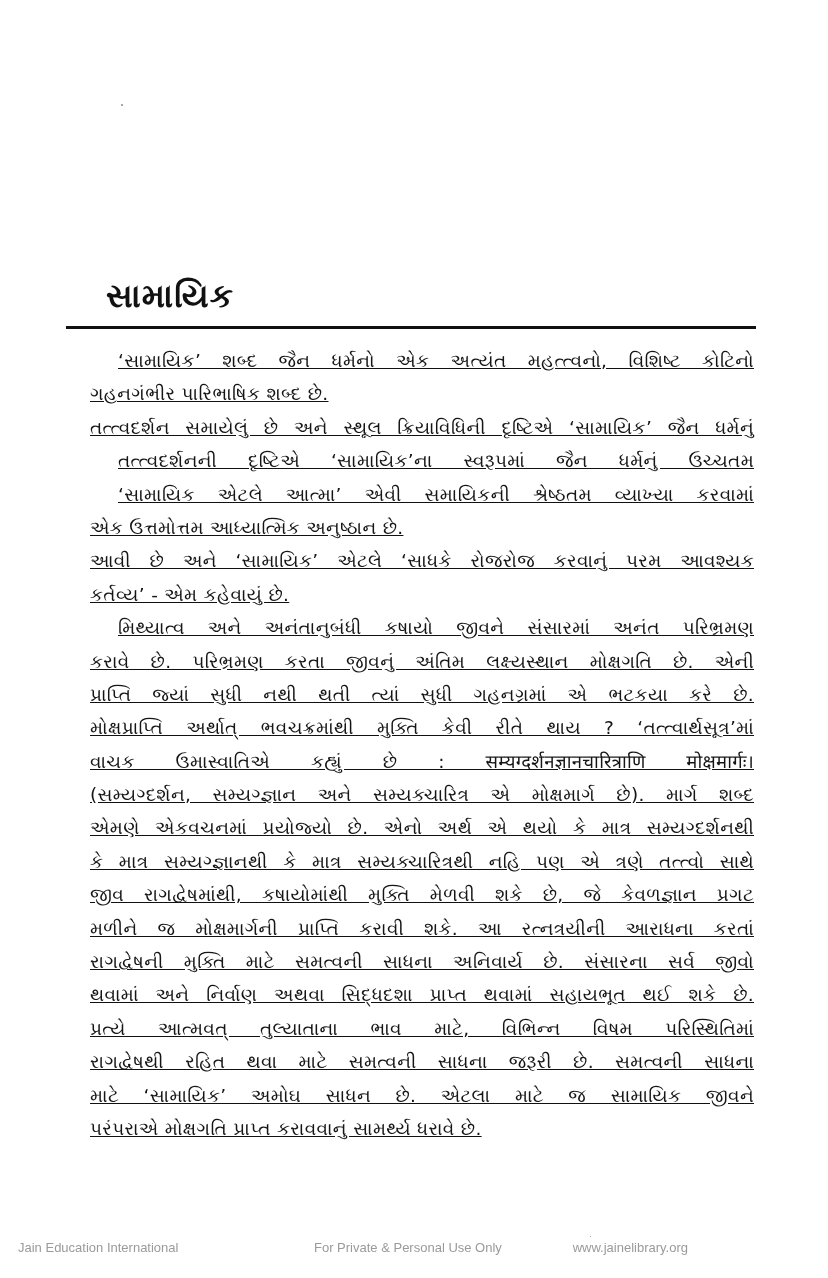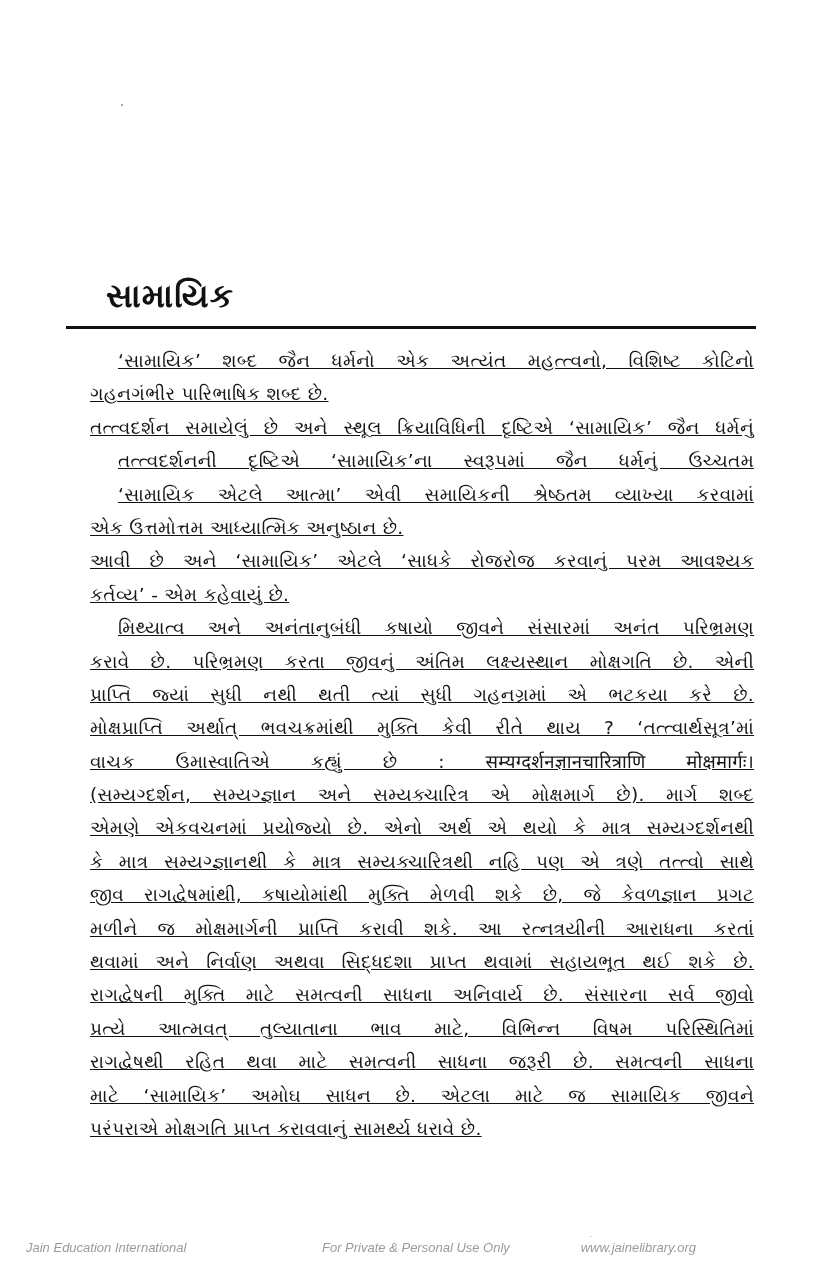--- a/index.html
+++ b/index.html
@@ -62,27 +62,26 @@
     }
     .line.indent {
       padding-left: 28px;
     }
     .line.last {
       text-align-last: left;
     }
     .footer {
       position: absolute;
       top: 1240px;
-      left: 12px;
+      left: 4px;
       width: 708px;
       height: 20px;
       font-family: "Liberation Sans", sans-serif;
       font-size: 13px;
       color: #9a9a9a;
-      font-style: italic;
     }
     .footer .f-left { position: absolute; left: 14px; top: 0; }
     .footer .f-center { position: absolute; left: 310px; top: 0; }
     .footer .f-right { position: absolute; right: 24px; top: 0; }
     .speck {
       position: absolute;
       width: 2px; height: 2px;
       background: #888;
       border-radius: 1px;
     }
@@ -115,22 +114,22 @@
     <div class="line indent">મિથ્યાત્વ અને અનંતાનુબંધી કષાયો જીવને સંસારમાં અનંત પરિભ્રમણ</div>
     <div class="line">કરાવે છે. પરિભ્રમણ કરતા જીવનું અંતિમ લક્ષ્યસ્થાન મોક્ષગતિ છે. એની</div>
     <div class="line">પ્રાપ્તિ જ્યાં સુધી નથી થતી ત્યાં સુધી ગહનગ્રમાં એ ભટકયા કરે છે.</div>
     <div class="line">મોક્ષપ્રાપ્તિ અર્થાત્ ભવચક્રમાંથી મુક્તિ કેવી રીતે થાય ? ‘તત્ત્વાર્થસૂત્ર’માં</div>
     <div class="line">વાચક ઉમાસ્વાતિએ કહ્યું છે : सम्यग्दर्शनज्ञानचारित्राणि मोक्षमार्गः।</div>
     <div class="line">(સમ્યગ્દર્શન, સમ્યગ્જ્ઞાન અને સમ્યક્ચારિત્ર એ મોક્ષમાર્ગ છે). માર્ગ શબ્દ</div>
     <div class="line">એમણે એકવચનમાં પ્રયોજ્યો છે. એનો અર્થ એ થયો કે માત્ર સમ્યગ્દર્શનથી</div>
     <div class="line">કે માત્ર સમ્યગ્જ્ઞાનથી કે માત્ર સમ્યક્ચારિત્રથી નહિ પણ એ ત્રણે તત્ત્વો સાથે</div>
     <div class="line">જીવ રાગદ્વેષમાંથી, કષાયોમાંથી મુક્તિ મેળવી શકે છે, જે કેવળજ્ઞાન પ્રગટ</div>
     <div class="line">મળીને જ મોક્ષમાર્ગની પ્રાપ્તિ કરાવી શકે. આ રત્નત્રયીની આરાધના કરતાં</div>
+    <div class="line">રાગદ્વેષની મુક્તિ માટે સમત્વની સાધના અનિવાર્ય છે. સંસારના સર્વ જીવો</div>
     <div class="line">થવામાં અને નિર્વાણ અથવા સિદ્ધદશા પ્રાપ્ત થવામાં સહાયભૂત થઈ શકે છે.</div>
-    <div class="line">રાગદ્વેષની મુક્તિ માટે સમત્વની સાધના અનિવાર્ય છે. સંસારના સર્વ જીવો</div>
     <div class="line">પ્રત્યે આત્મવત્ તુલ્યાતાના ભાવ માટે, વિભિન્ન વિષમ પરિસ્થિતિમાં</div>
     <div class="line">રાગદ્વેષથી રહિત થવા માટે સમત્વની સાધના જરૂરી છે. સમત્વની સાધના</div>
     <div class="line">માટે ‘સામાયિક’ અમોઘ સાધન છે. એટલા માટે જ સામાયિક જીવને</div>
     <div class="line last">પરંપરાએ મોક્ષગતિ પ્રાપ્ત કરાવવાનું સામર્થ્ય ધરાવે છે.</div>
   </div>
 
   <span class="speck" style="left:590px;top:1236px;width:1px;height:1px;"></span>
 
   <div class="footer">
     <span class="f-left">Jain Education International</span>

